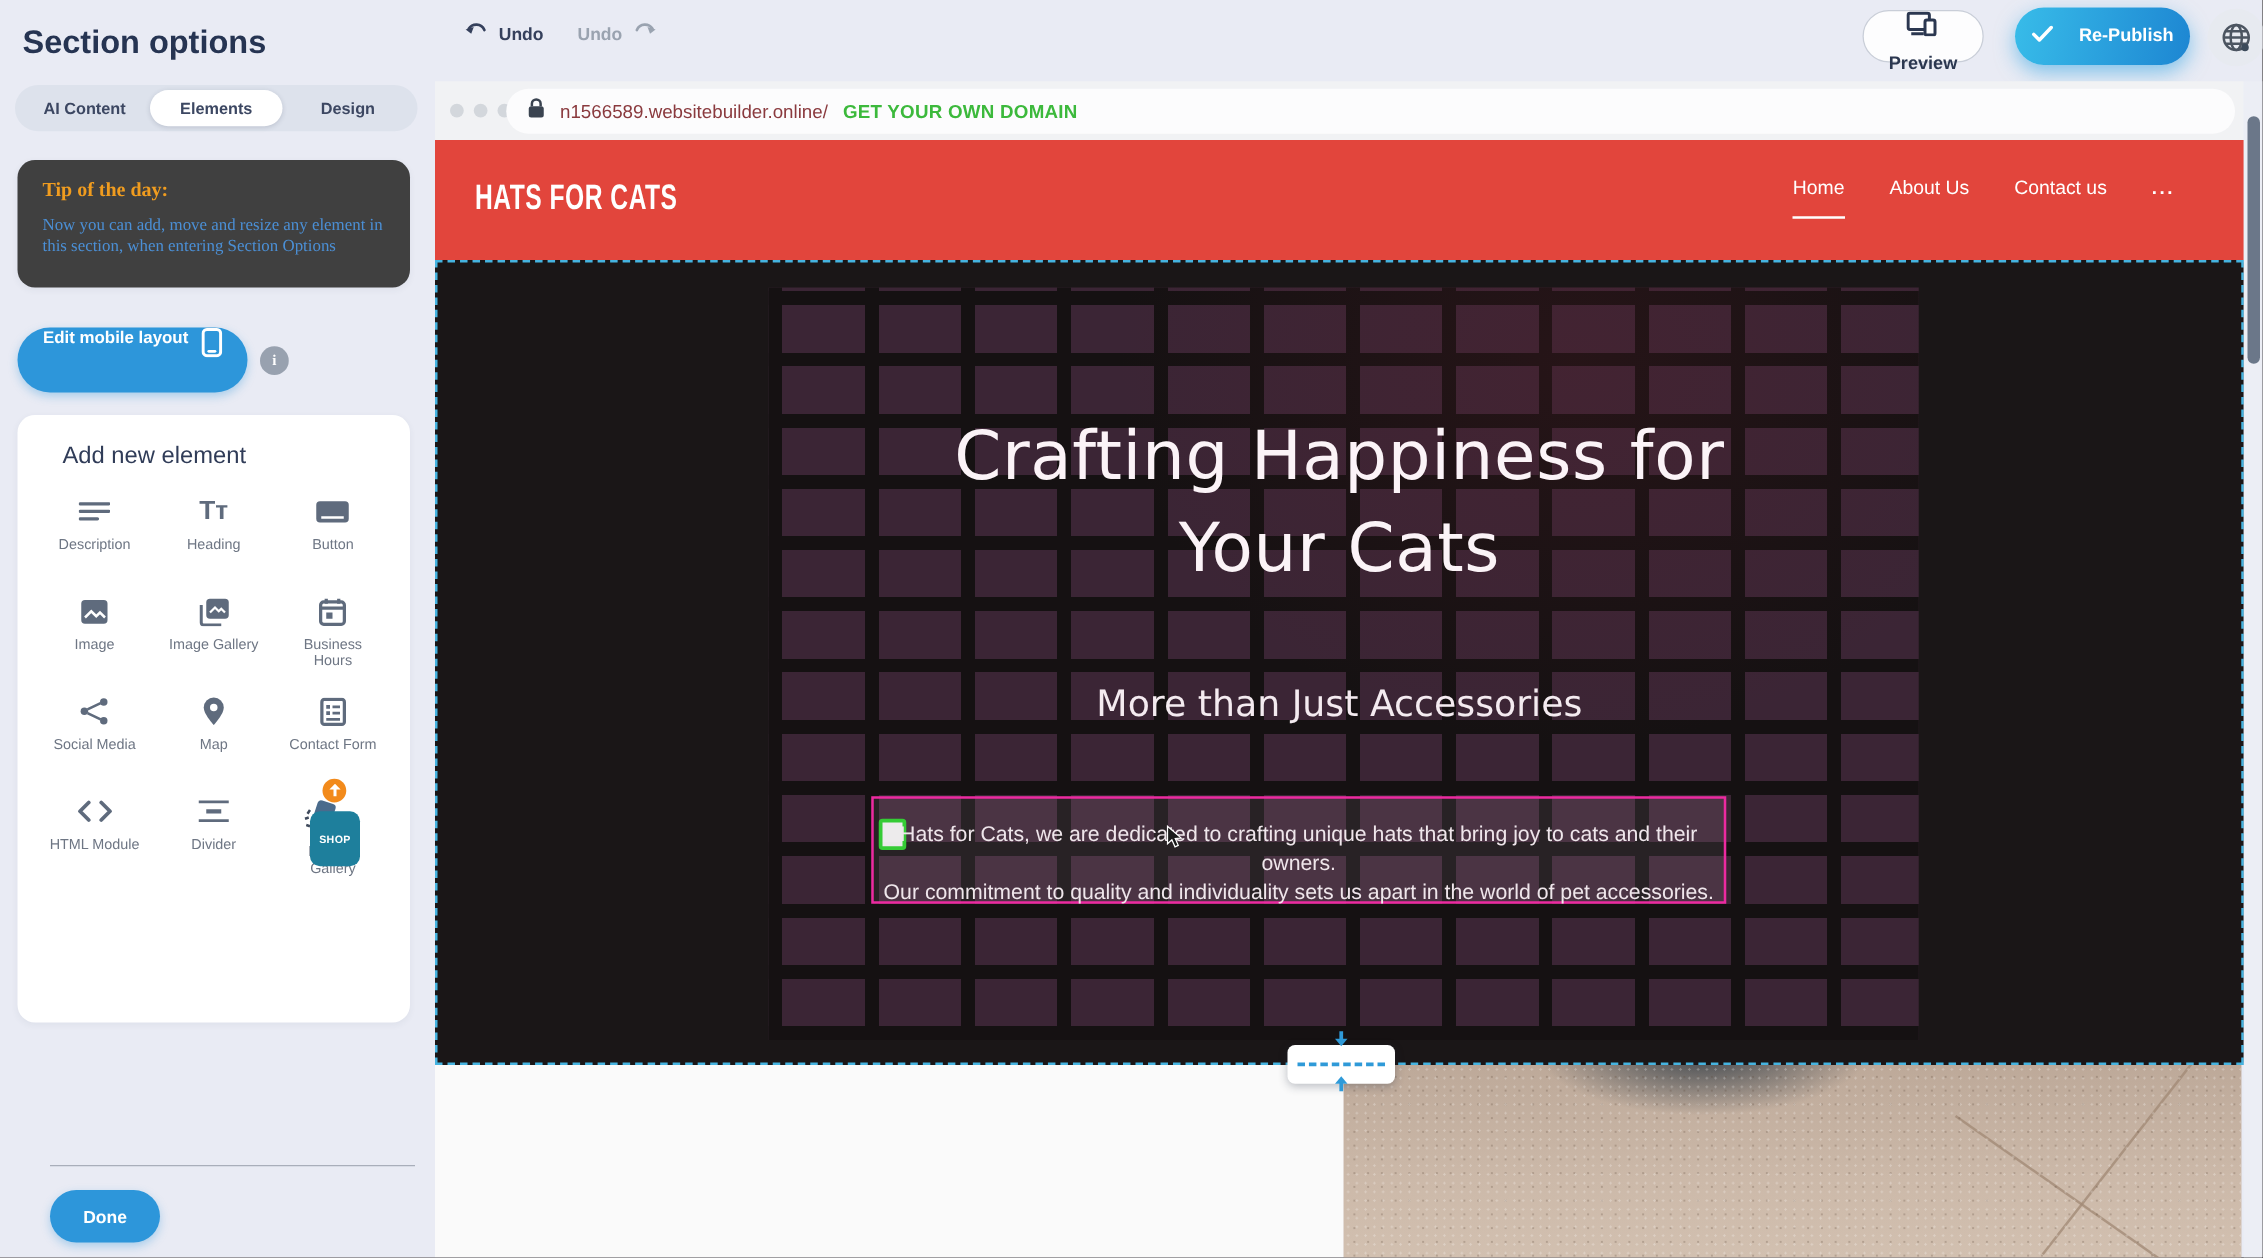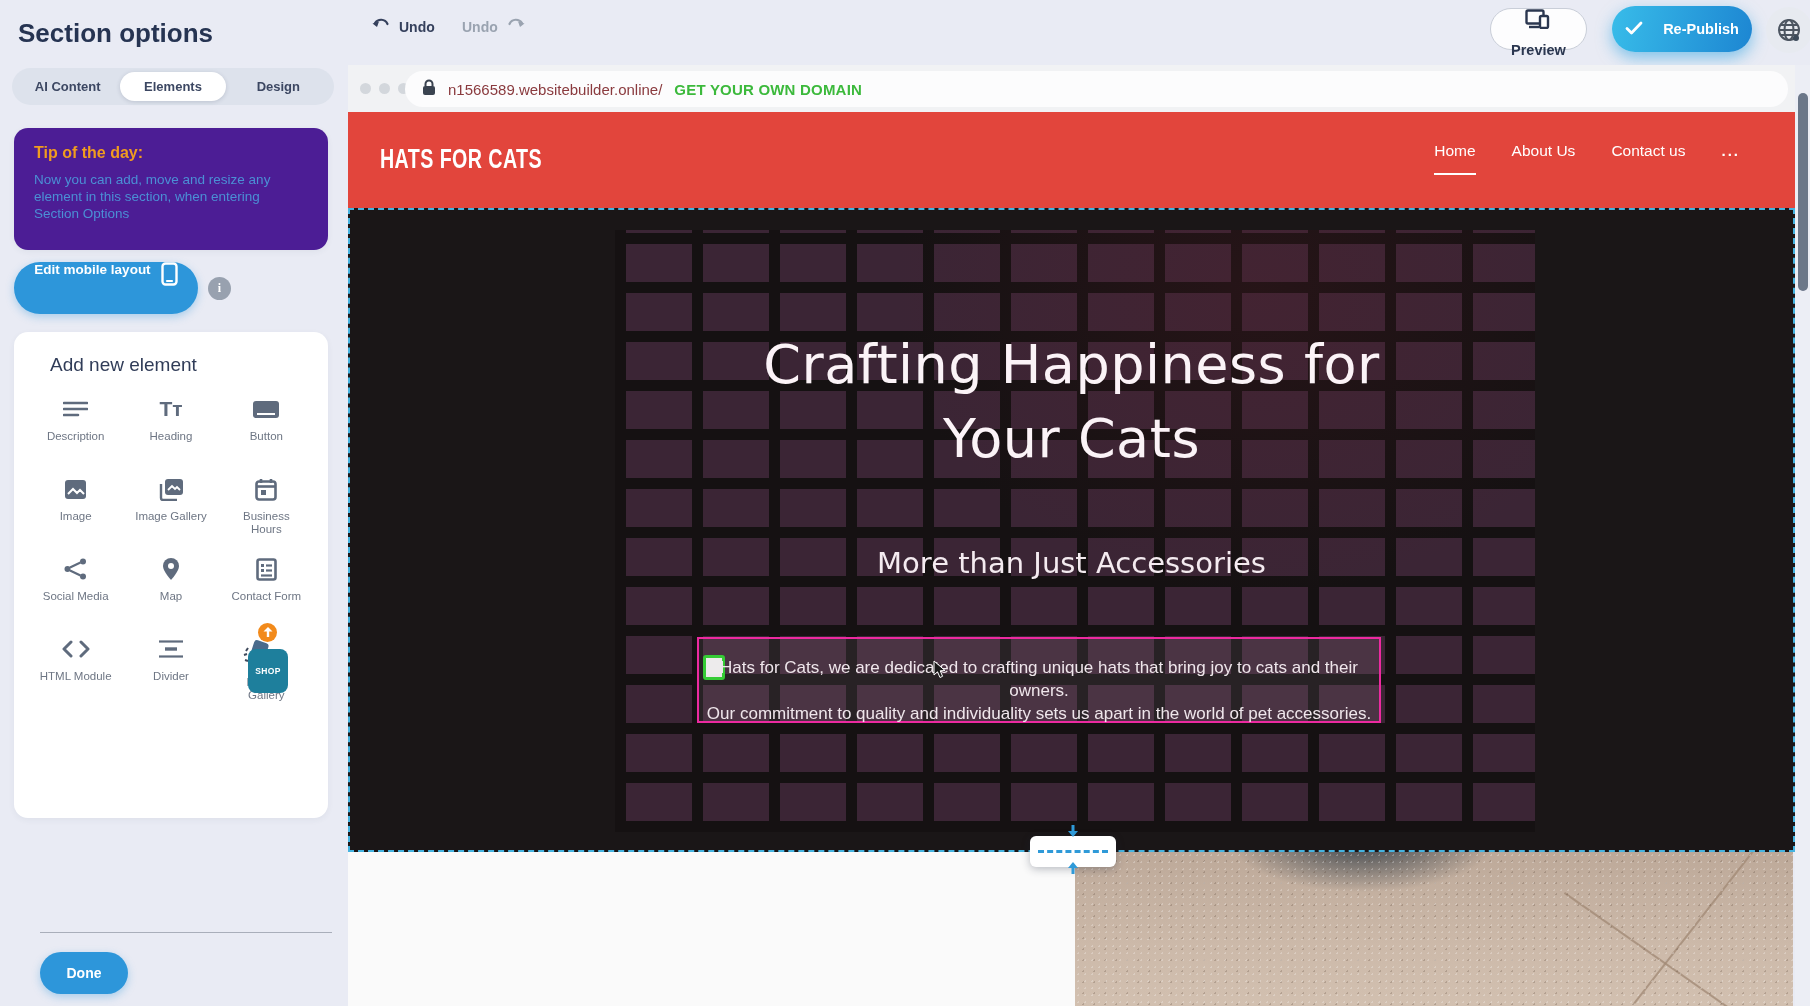--- a/index.html
+++ b/index.html
@@ -5,21 +5,21 @@
   * { margin:0; padding:0; box-sizing:border-box; }
   html,body { width:1810px; height:1006px; overflow:hidden; }
   body { font-family:"Liberation Sans", sans-serif; background:#e9ebf4; position:relative; }
 
   
   .left-panel { position:absolute; left:0; top:0; width:348px; height:1006px; background:#e9ebf4; z-index:5; }
   .panel-title { position:absolute; left:18px; top:18px; font-size:26px; font-weight:bold; color:#263452; }
   .tabbar { position:absolute; left:12px; top:68px; width:322px; height:37px; background:#dde2ec; border-radius:19px; display:flex; align-items:center; padding:3px; }
   .tab { flex:1; text-align:center; font-size:13px; font-weight:bold; color:#3c4762; padding:7px 0; border-radius:16px; cursor:pointer; }
   .tab.active { background:#ffffff; box-shadow:0 1px 4px rgba(40,50,80,.18); }
-  .tip-card { position:absolute; left:14px; top:128px; width:314px; height:122px; background:#4c1d95; border-radius:14px; box-shadow:0 2px 6px rgba(50,60,90,.06); padding:16px 20px; }
+  .tip-card { position:absolute; left:14px; top:128px; width:314px; height:102px; background:#404040; border-radius:14px; box-shadow:0 2px 6px rgba(50,60,90,.06); padding:16px 20px;font-family:Liberation Serif, serif; }
   .tip-title { font-size:16px; font-weight:bold; color:#f09c1f; margin-bottom:9px; }
   .tip-body { font-size:13.5px; line-height:17px; color:#4b8fd5; }
   .edit-mobile-btn { position:absolute; left:14px; top:262px; width:184px; height:52px; border-radius:26px; background:#2d96da; display:flex; align-items:flex-start; justify-content:center; gap:10px; color:#fff; font-size:13.5px; font-weight:bold; cursor:pointer; box-shadow:0 3px 8px rgba(45,150,218,.35); }
   .info-btn { position:absolute; left:208px; top:277px; width:23px; height:23px; border-radius:50%; background:#98a1af; color:#fff; font-size:12px; font-weight:bold; display:flex; align-items:center; justify-content:center; font-family:"Liberation Serif", serif; cursor:pointer; }
   .add-card { position:absolute; left:14px; top:332px; width:314px; height:486px; background:#fff; border-radius:14px; box-shadow:0 2px 6px rgba(50,60,90,.06); }
   .add-title { position:absolute; left:36px; top:22px; font-size:19px; color:#303c58; }
   .elements-grid { position:absolute; left:14px; right:14px; top:52px; display:grid; grid-template-columns:repeat(3,1fr); }
   .el-item { height:80px; display:flex; flex-direction:column; align-items:center; padding-top:11px; gap:7px; cursor:pointer; }
   .el-icon { height:28px; display:flex; align-items:center; justify-content:center; color:#5f6b7d; position:relative; }
   .el-label { font-size:11.5px; color:#6e7684; text-align:center; line-height:13px; max-width:72px; }

